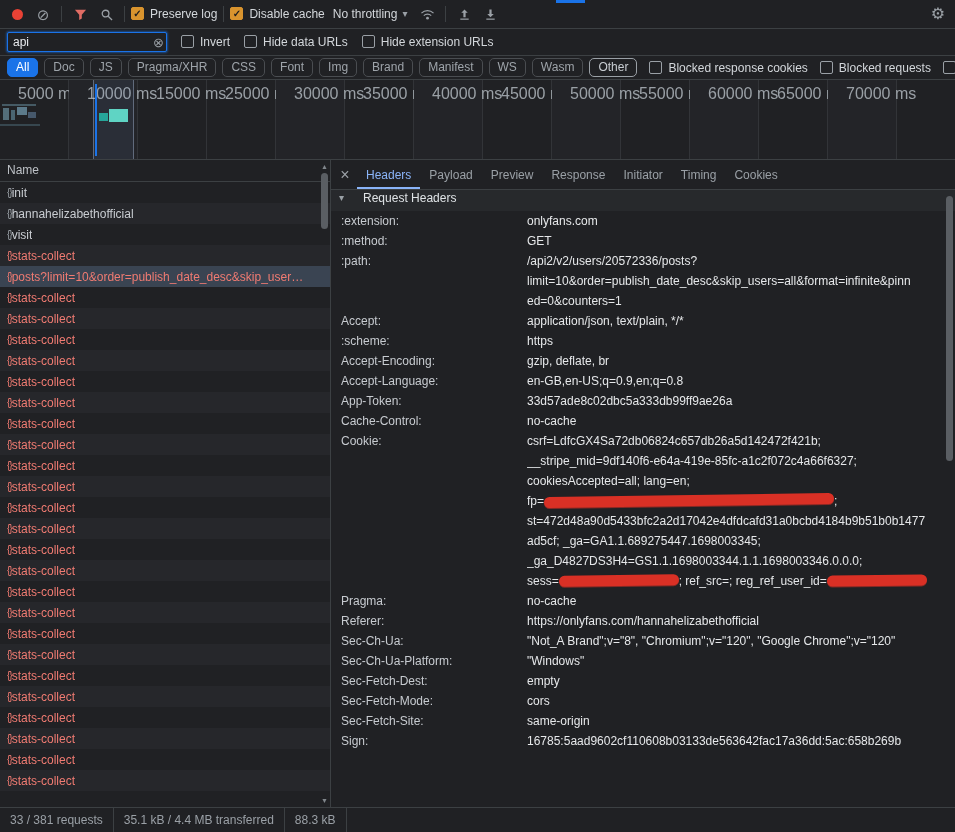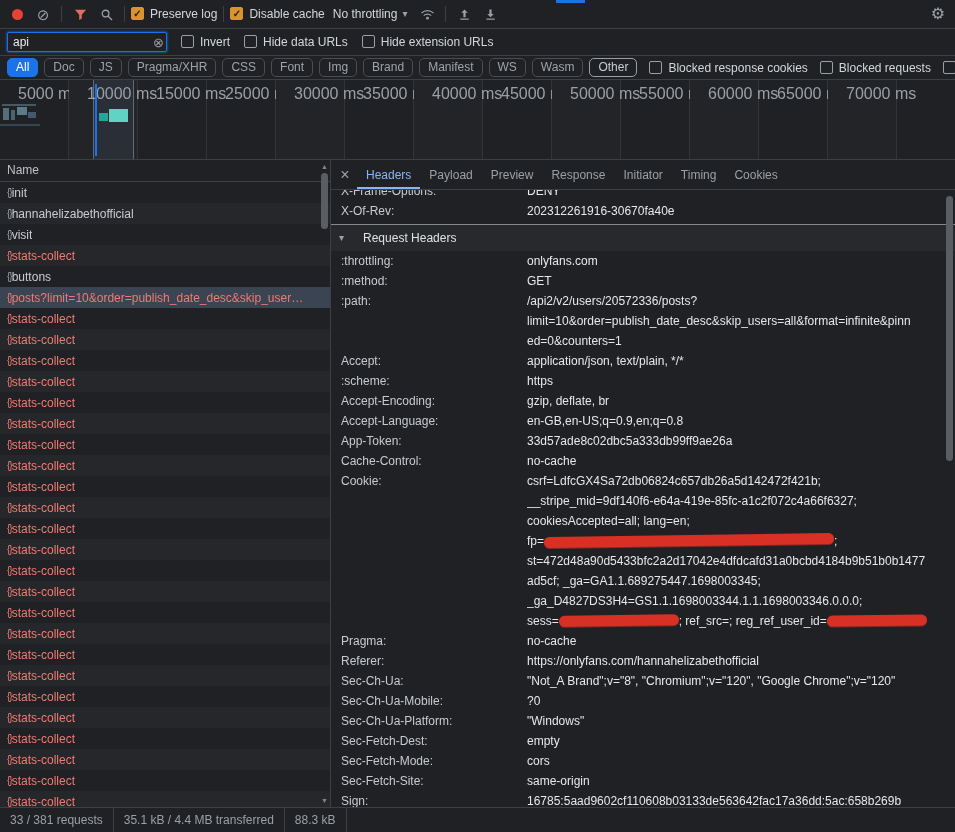--- a/index.html
+++ b/index.html
@@ -239,24 +239,20 @@
             <span class="req-label">hannahelizabethofficial</span>
           </div>
           <div class="req-row">
             <span class="req-icon"></span>
             <span class="req-label">visit</span>
           </div>
           <div class="req-row alt err">
             <span class="req-icon"></span>
             <span class="req-label">stats-collect</span>
           </div>
-          <div class="req-row">
-            <span class="req-icon"></span>
-            <span class="req-label">buttons</span>
-          </div>
           <div class="req-row alt err sel">
             <span class="req-icon"></span>
             <span class="req-label">posts?limit=10&amp;order=publish_date_desc&amp;skip_user…</span>
           </div>
           <div class="req-row err">
             <span class="req-icon"></span>
             <span class="req-label">stats-collect</span>
           </div>
           <div class="req-row alt err">
             <span class="req-icon"></span>
@@ -368,41 +364,27 @@
             <div class="tab">Payload</div>
             <div class="tab">Preview</div>
             <div class="tab">Response</div>
             <div class="tab">Initiator</div>
             <div class="tab">Timing</div>
             <div class="tab">Cookies</div>
           </div>
       </div>
       <div class="hcontent">
         <div class="hc-inner">
-          <div>
-              <div class="hrow">
-                <div class="hname">X-Frame-Options:</div>
-                <div class="hval">
-                  <div class="vline">DENY</div>
-                </div>
-              </div>
-              <div class="hrow">
-                <div class="hname">X-Of-Rev:</div>
-                <div class="hval">
-                  <div class="vline">202312261916-30670fa40e</div>
-                </div>
-              </div>
-            </div>
           <div class="section-row">
             <span class="g g-tri"></span>
             <span>Request Headers</span>
           </div>
           <div>
               <div class="hrow">
-                <div class="hname">:throttling:</div>
+                <div class="hname">:extension:</div>
                 <div class="hval">
                   <div class="vline">onlyfans.com</div>
                 </div>
               </div>
               <div class="hrow">
                 <div class="hname">:method:</div>
                 <div class="hval">
                   <div class="vline">GET</div>
                 </div>
               </div>
@@ -475,26 +457,20 @@
                   <div class="vline">https://onlyfans.com/hannahelizabethofficial</div>
                 </div>
               </div>
               <div class="hrow">
                 <div class="hname">Sec-Ch-Ua:</div>
                 <div class="hval">
                   <div class="vline">"Not_A Brand";v="8", "Chromium";v="120", "Google Chrome";v="120"</div>
                 </div>
               </div>
               <div class="hrow">
-                <div class="hname">Sec-Ch-Ua-Mobile:</div>
-                <div class="hval">
-                  <div class="vline">?0</div>
-                </div>
-              </div>
-              <div class="hrow">
                 <div class="hname">Sec-Ch-Ua-Platform:</div>
                 <div class="hval">
                   <div class="vline">"Windows"</div>
                 </div>
               </div>
               <div class="hrow">
                 <div class="hname">Sec-Fetch-Dest:</div>
                 <div class="hval">
                   <div class="vline">empty</div>
                 </div>

